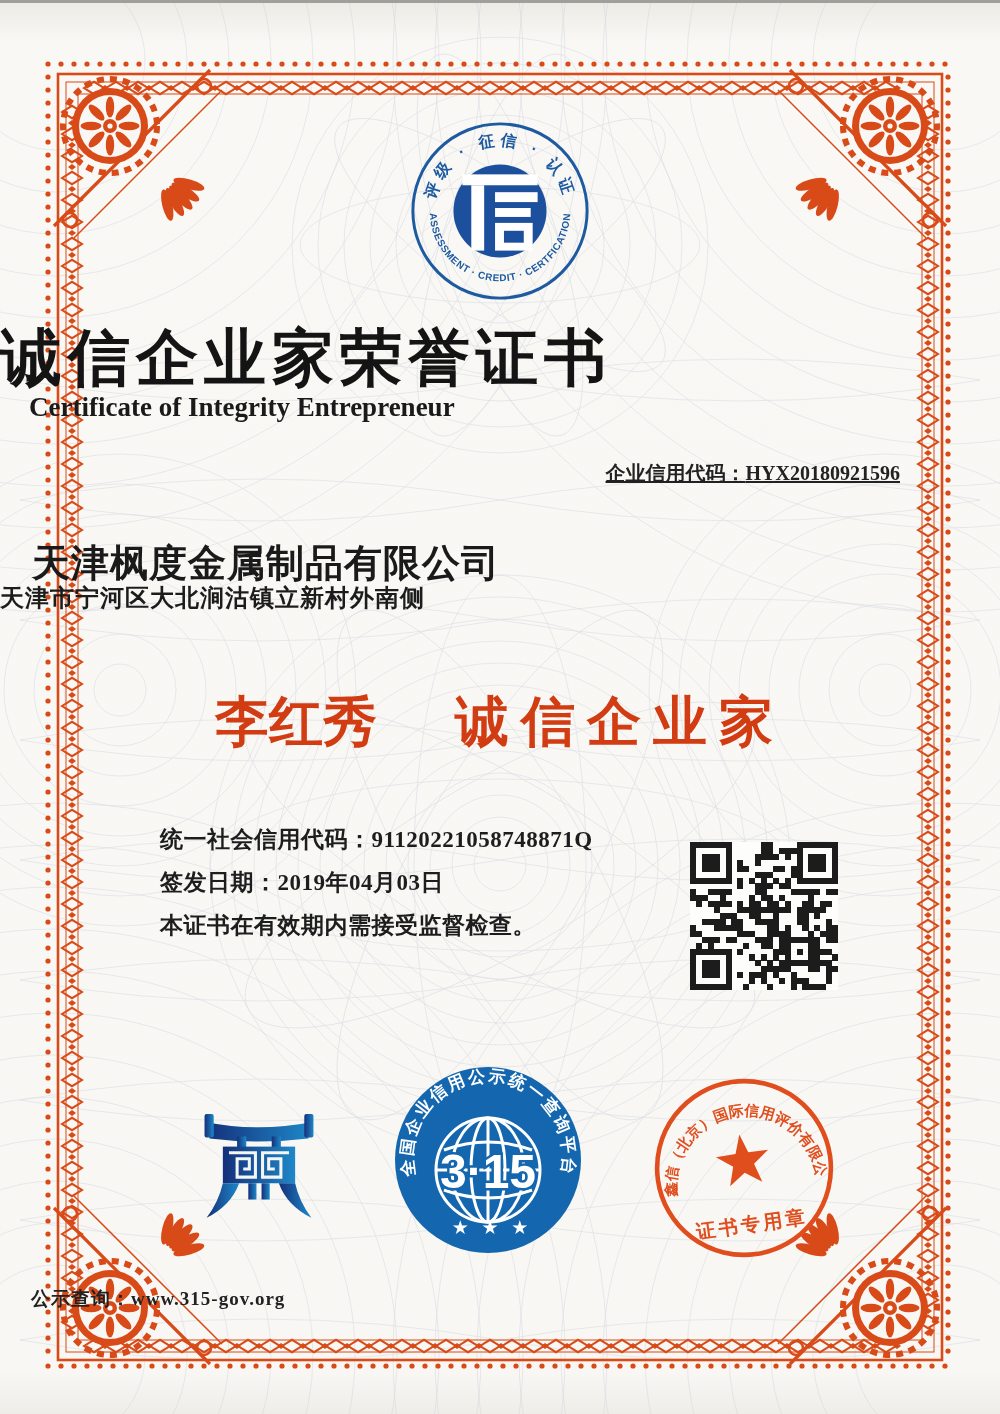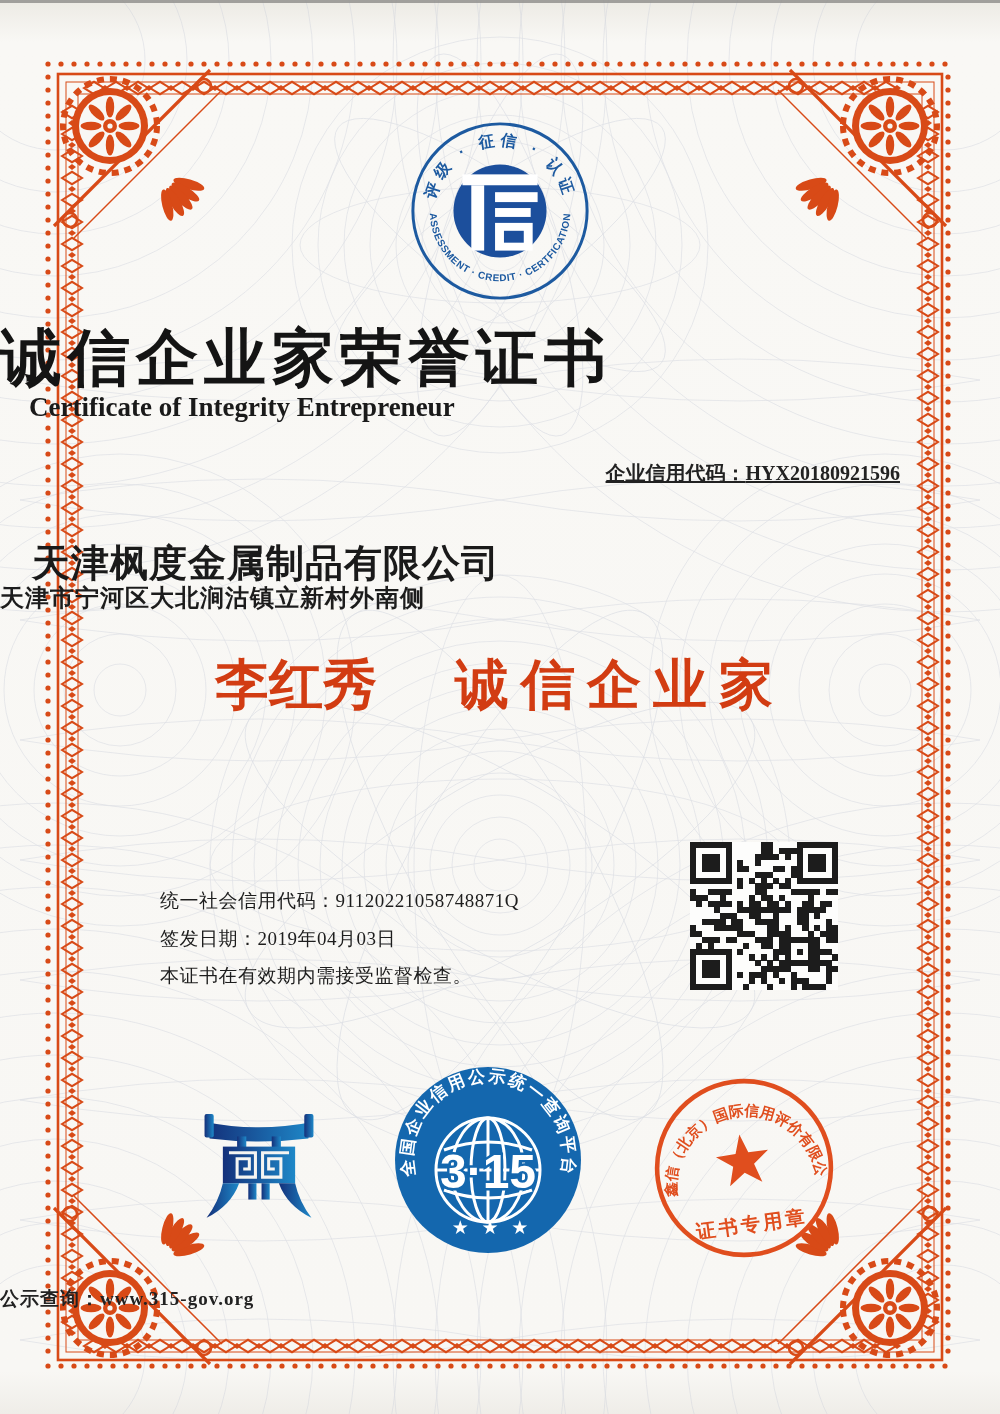--- a/index.html
+++ b/index.html
@@ -13,30 +13,30 @@
   .center{left:0;right:0;text-align:left;}
   .scan-edge{position:absolute;top:0;left:0;right:0;height:3px;background:#8d8c89;opacity:.8;}
   .sans{font-family:"Liberation Sans","DejaVu Sans",sans-serif;}
 
   .top-seal{left:401px;top:112px;width:198px;height:198px;}
   .title-cn{top:316px;font-size:62px;font-weight:700;letter-spacing:6px;color:#141414;}
   .title-en{top:392px;font-size:27px;font-weight:700;color:#1a1a1a;padding-left:29px;}
   .credit-line{top:460px;right:100px;font-size:20px;font-weight:700;color:#222;text-decoration:underline;}
   .company-name{top:538px;font-size:38px;font-weight:700;letter-spacing:1px;color:#1a1a1a;padding-left:32px;}
   .company-address{top:582px;font-size:24px;font-weight:700;letter-spacing:1px;color:#1c1c1c;}
-  .honoree{top:649px;display:flex;justify-content:center;align-items:baseline;gap:70px;
+  .honoree{top:686px;display:flex;justify-content:center;align-items:baseline;gap:70px;
            font-size:54px;font-weight:700;}
   .honoree .award{letter-spacing:12px;margin-left:8px;}
-  .details{left:160px;top:888px;font-size:19px;font-weight:400;color:#1d1d1d;}
+  .details{left:160px;top:824px;font-size:23px;font-weight:700;color:#1d1d1d;}
   .details .row{margin-bottom:12px;line-height:1.35;letter-spacing:.5px;}
   .qr{left:690px;top:842px;width:148px;height:148px;}
   .blue-emblem{left:200px;top:1112px;width:118px;height:114px;}
   .badge315{left:392px;top:1064px;width:192px;height:192px;}
   .redseal{left:652px;top:1076px;width:184px;height:184px;transform:rotate(-8deg);}
-  .query{top:1286px;font-size:19px;font-weight:700;color:#222;letter-spacing:1px;}
+  .query{top:1286px;font-size:19px;font-weight:700;color:#222;letter-spacing:1px;margin-left:31px;}
 </style>
 </head>
 <body>
 
 <div class="cert">
 
   <svg class="bg" id="guilloche" viewBox="0 0 1000 1414">
       <g stroke="#c8cdd9" fill="none" stroke-width="0.7" opacity="0.55">
         <circle cx="500" cy="865" r="26"></circle>
         <circle cx="500" cy="865" r="48"></circle>

